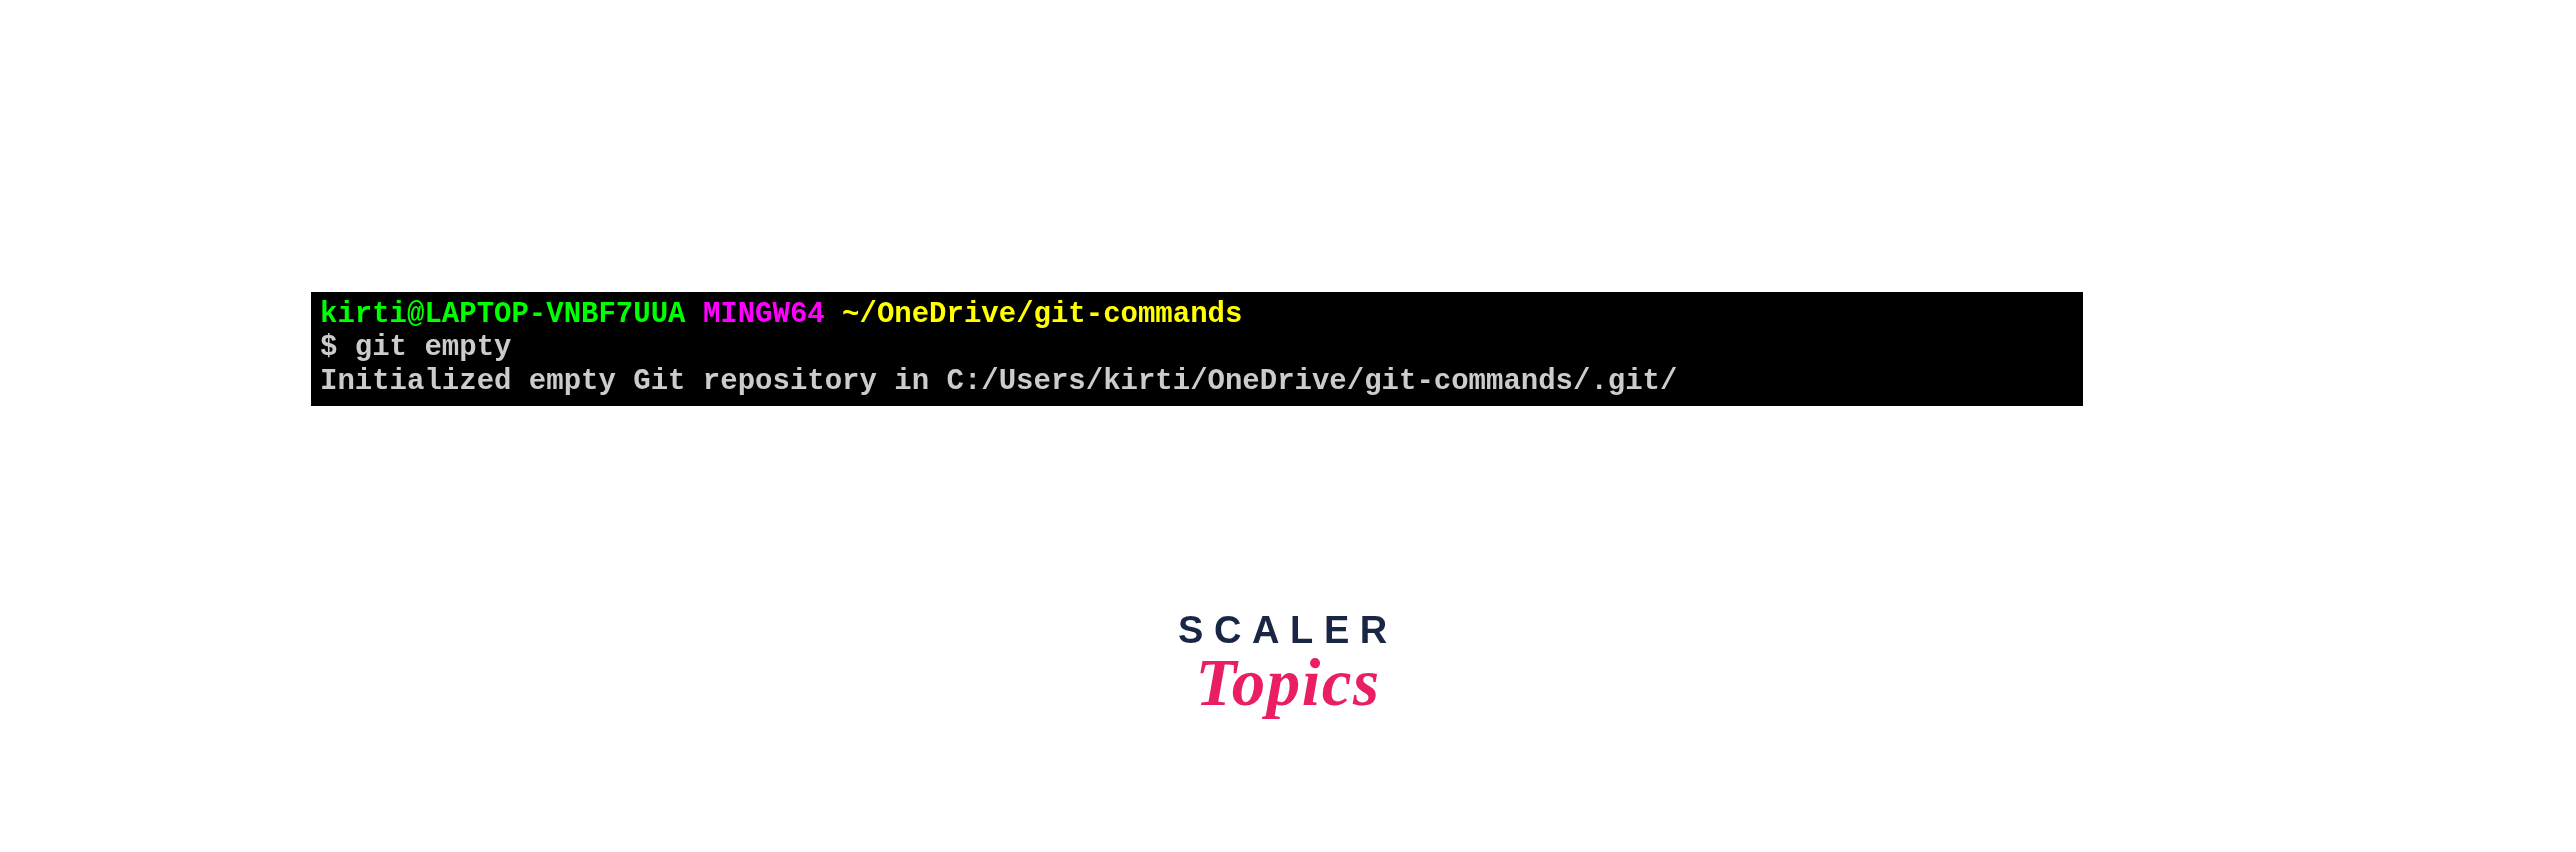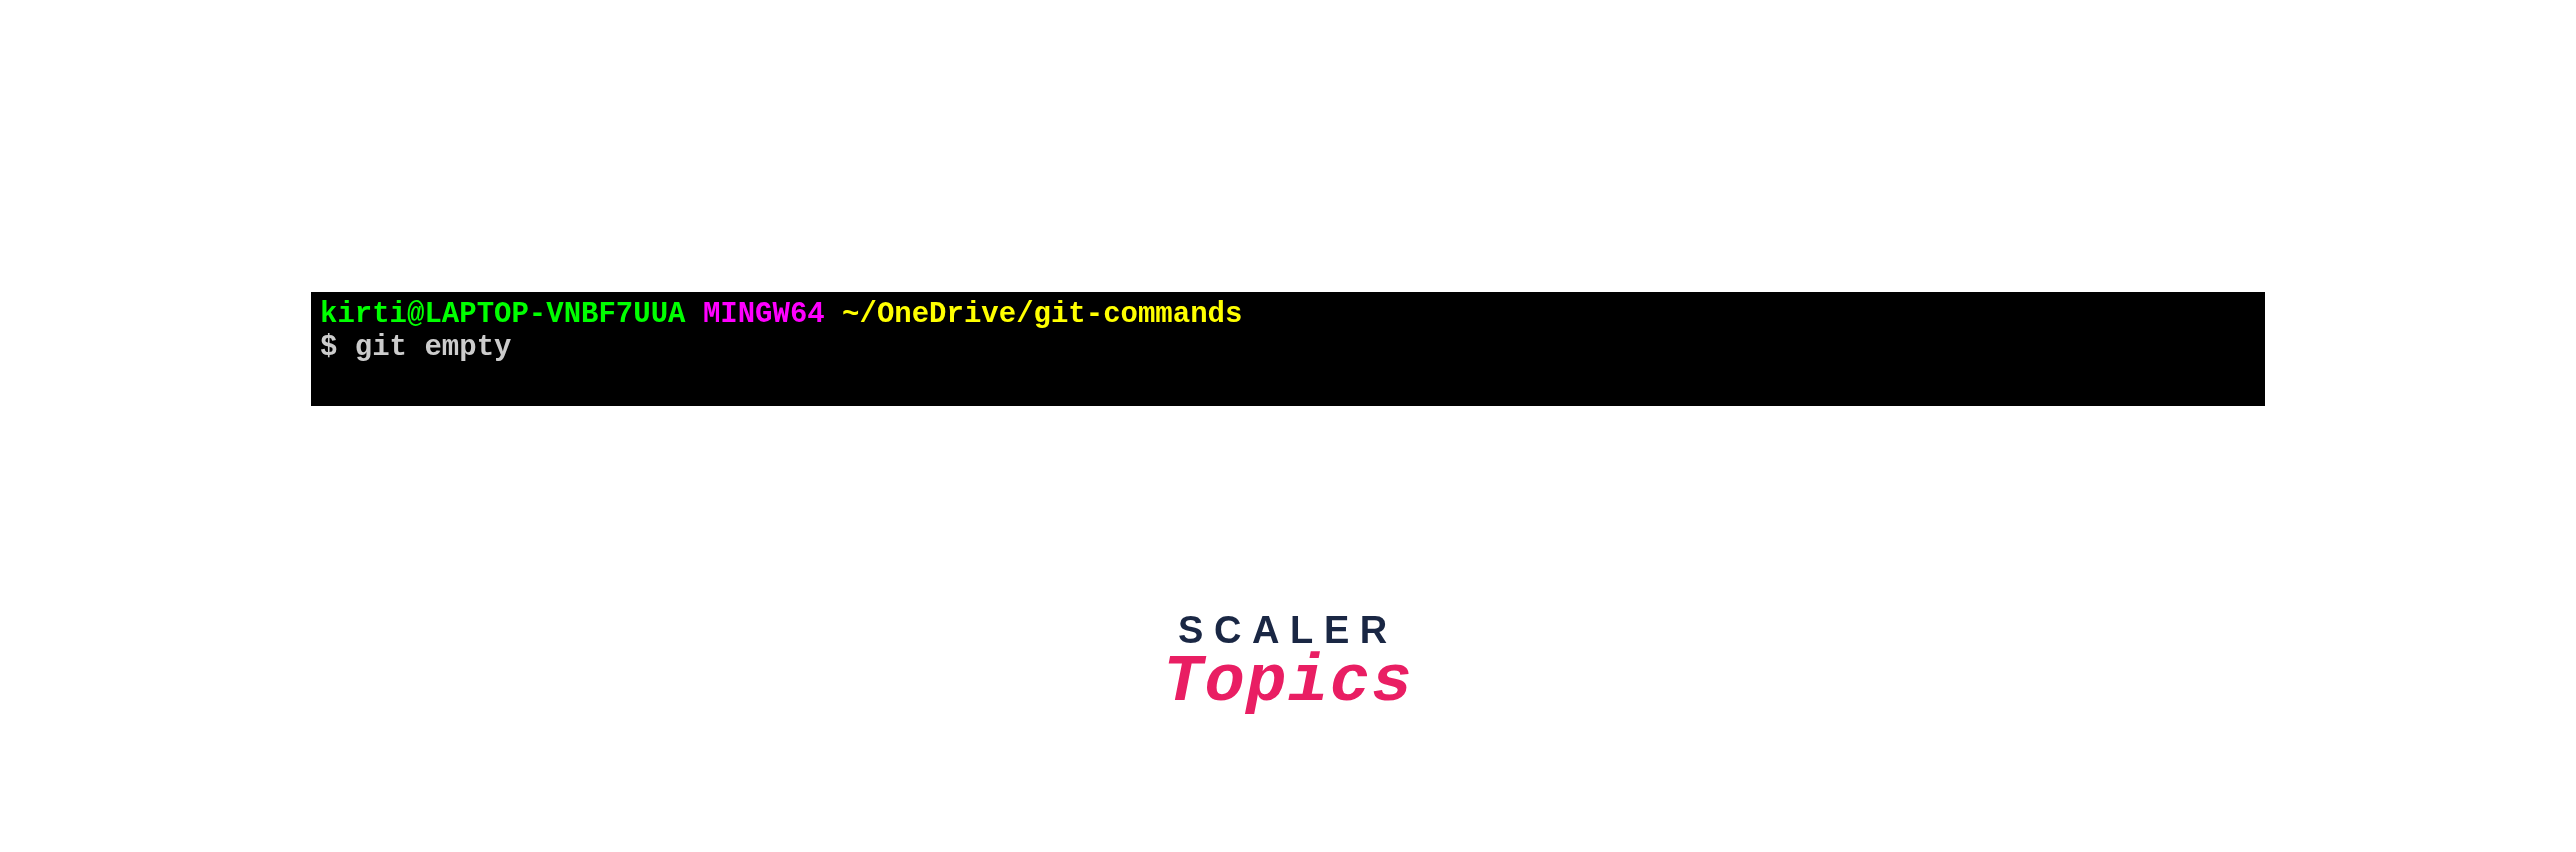--- a/index.html
+++ b/index.html
@@ -11,21 +11,21 @@
       background: #ffffff;
       width: 2576px;
       height: 853px;
       position: relative;
       font-family: 'Consolas', 'Courier New', monospace;
     }
     .terminal {
       position: absolute;
       left: 311px;
       top: 292px;
-      width: 1954px;
+      width: 1772px;
       height: 114px;
       background: #000000;
       padding: 6px 9px;
       font-size: 29px;
       line-height: 1.15;
       font-weight: bold;
     }
     .prompt-line {
       white-space: pre;
     }
@@ -55,35 +55,36 @@
     }
     .logo-scaler {
       font-family: Arial, Helvetica, sans-serif;
       font-size: 38px;
       font-weight: 900;
       color: #1a2744;
       letter-spacing: 10.6px;
       display: block;
     }
     .logo-topics {
-      font-family: Liberation Mono, monospace;
+      font-family: Liberation Serif, serif;
       font-size: 67px;
       color: #e91e63;
       font-style: italic;
       display: block;
       margin-top: -7.6px;
       font-weight: 600;
       letter-spacing: 1.5px;
     }
   </style>
 </head>
 <body>
 
 <div class="terminal">
   <div class="prompt-line"><span class="user-host">kirti@LAPTOP-VNBF7UUA</span> <span class="mingw">MINGW64</span> <span class="path">~/OneDrive/git-commands</span></div>
   <div class="command-line">$ git empty</div>
+  <div class="output-line">Initialized empty Git repository in C:/Users/kirti/OneDrive/git-commands/.git/</div>
 </div>
 
 <div class="logo-container">
   <span class="logo-scaler">SCALER</span>
   <span class="logo-topics">Topics</span>
 </div>
 
 
 </body></html>

